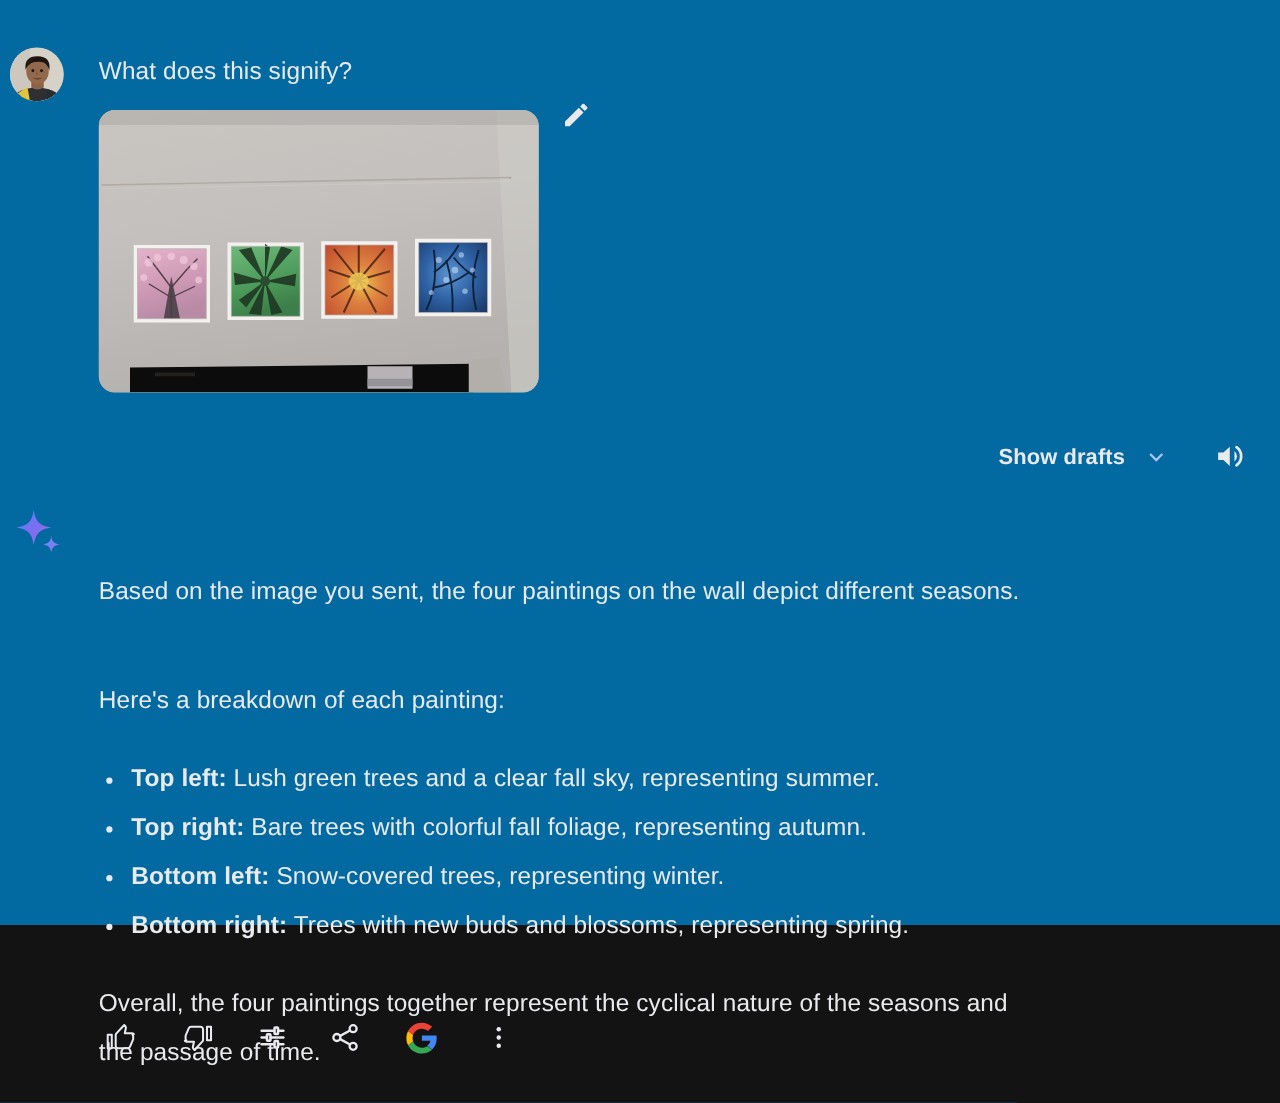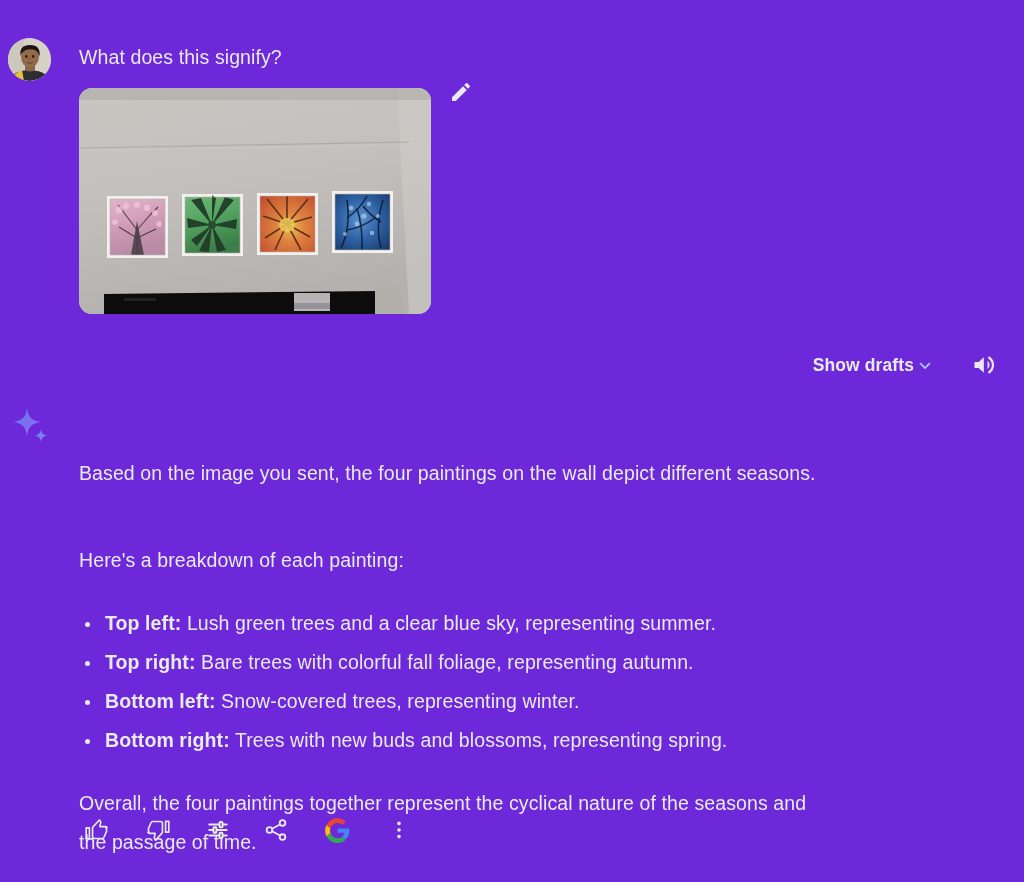--- a/index.html
+++ b/index.html
@@ -11,22 +11,22 @@
     width: 1024px;
     height: 882px;
     overflow: hidden;
     font-family: "Liberation Sans", sans-serif;
     -webkit-font-smoothing: antialiased;
   }
 
   .page {
     position: relative;
     width: 1024px;
-    height: 882px;
-    background: #6d28d9;
+    height: 740px;
+    background: #0369a1;
   }
 
   
   .prompt-row {
     position: absolute;
     left: 0;
     top: 34px;
     width: 1024px;
     height: 52px;
   }
@@ -89,21 +89,21 @@
     right: 22px;
     top: 347px;
     height: 36px;
     display: flex;
     align-items: center;
     gap: 0px;
   }
   .show-drafts {
     display: flex;
     align-items: center;
-    gap: 0;
+    gap: 14px;
     border: none;
     background: transparent;
     padding: 4px 6px;
     cursor: pointer;
     justify-content: space-between;
   }
   .show-drafts .label {
     font-size: 17.5px;
     font-weight: bold;
     color: #e8eaed;
@@ -402,21 +402,21 @@
       <path d="M31 25 C31.7 29.3 33.2 30.8 37.5 31.5 C33.2 32.2 31.7 33.7 31 38 C30.3 33.7 28.8 32.2 24.5 31.5 C28.8 30.8 30.3 29.3 31 25 Z" fill="url(#sparkG2)"></path>
     </svg>
   </div>
 
   <div class="response">
     <p class="intro">Based on the image you sent, the four paintings on the wall depict different seasons.</p>
     <p class="intro">Here's a breakdown of each painting:</p>
 
     <ul>
       <li>
-        <b>Top left:</b><span> Lush green trees and a clear blue sky, representing summer.</span>
+        <b>Top left:</b><span> Lush green trees and a clear fall sky, representing summer.</span>
       </li>
       <li>
         <b>Top right:</b><span> Bare trees with colorful fall foliage, representing autumn.</span>
       </li>
       <li>
         <b>Bottom left:</b><span> Snow-covered trees, representing winter.</span>
       </li>
       <li>
         <b>Bottom right:</b><span> Trees with new buds and blossoms, representing spring.</span>
       </li>

